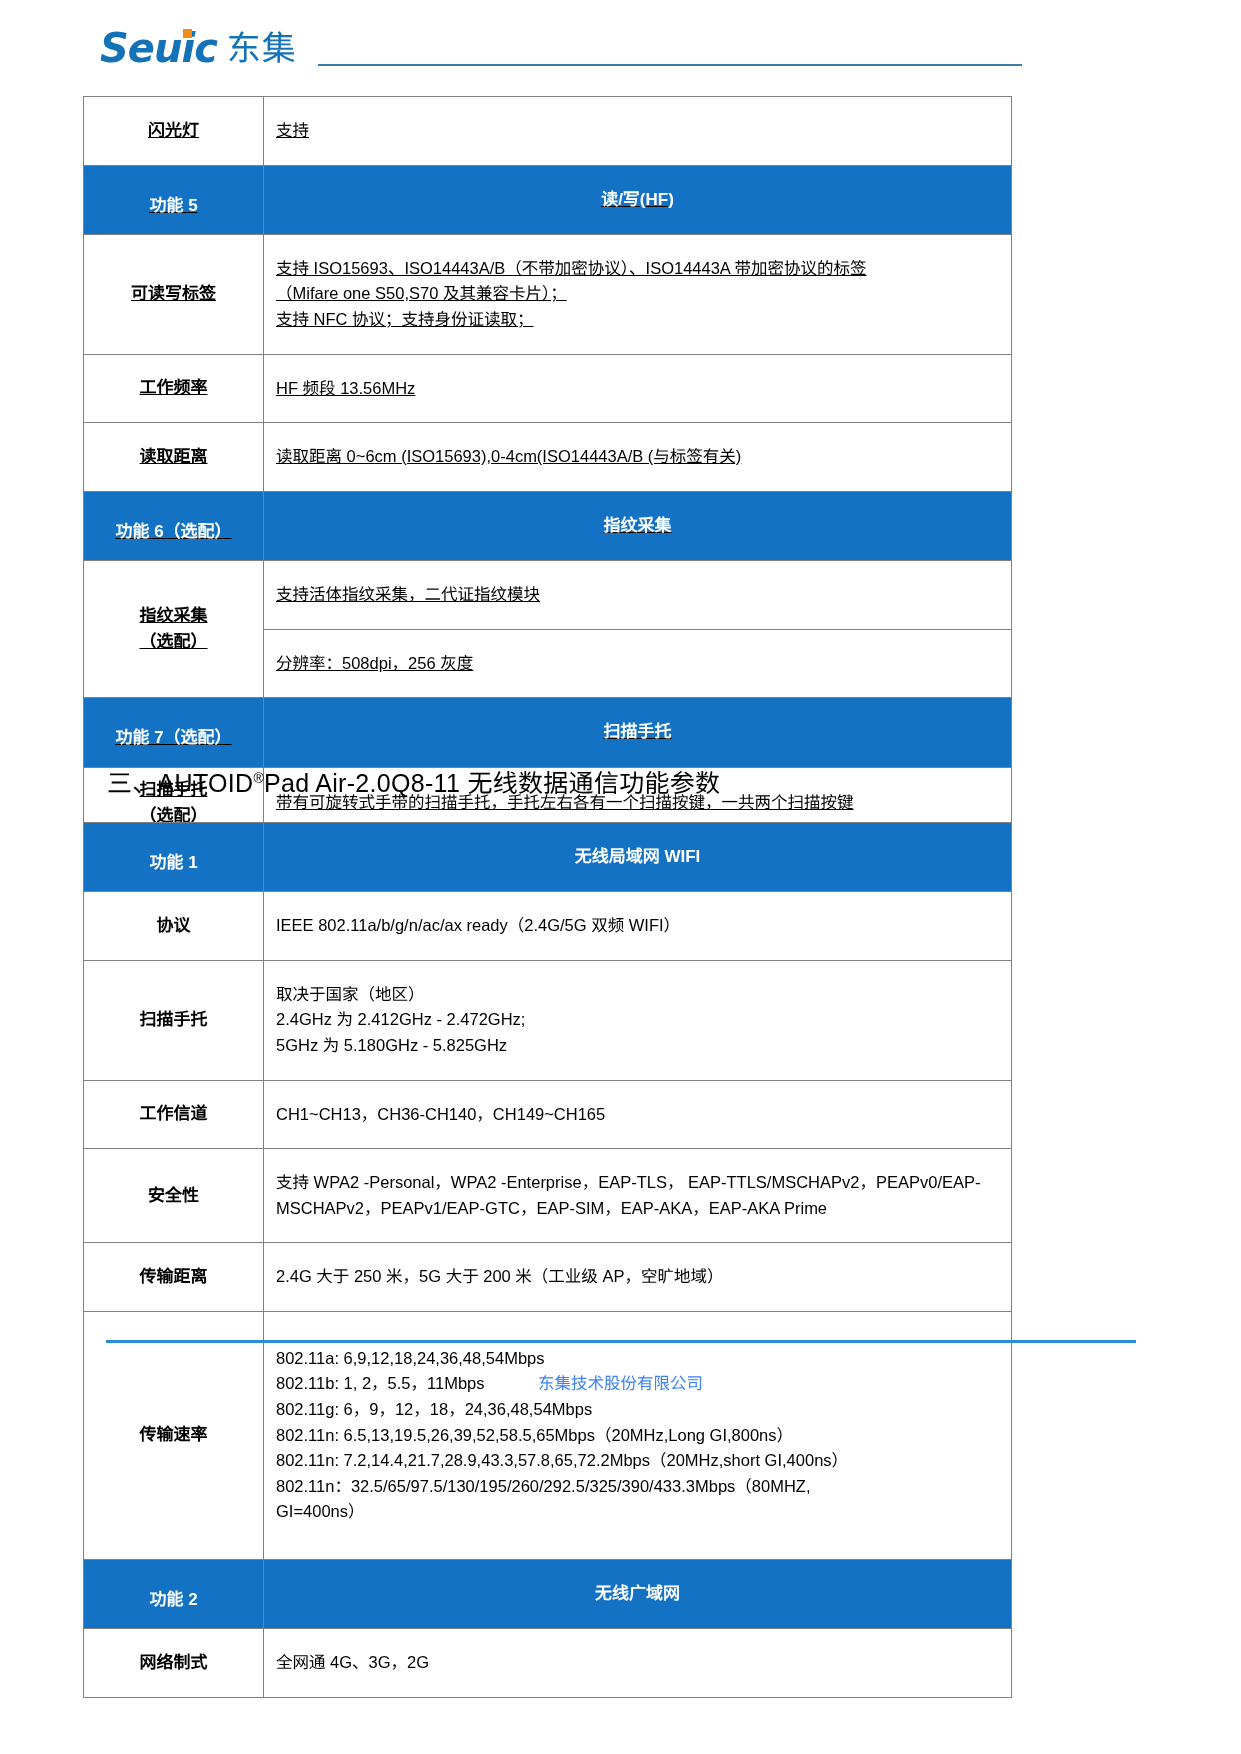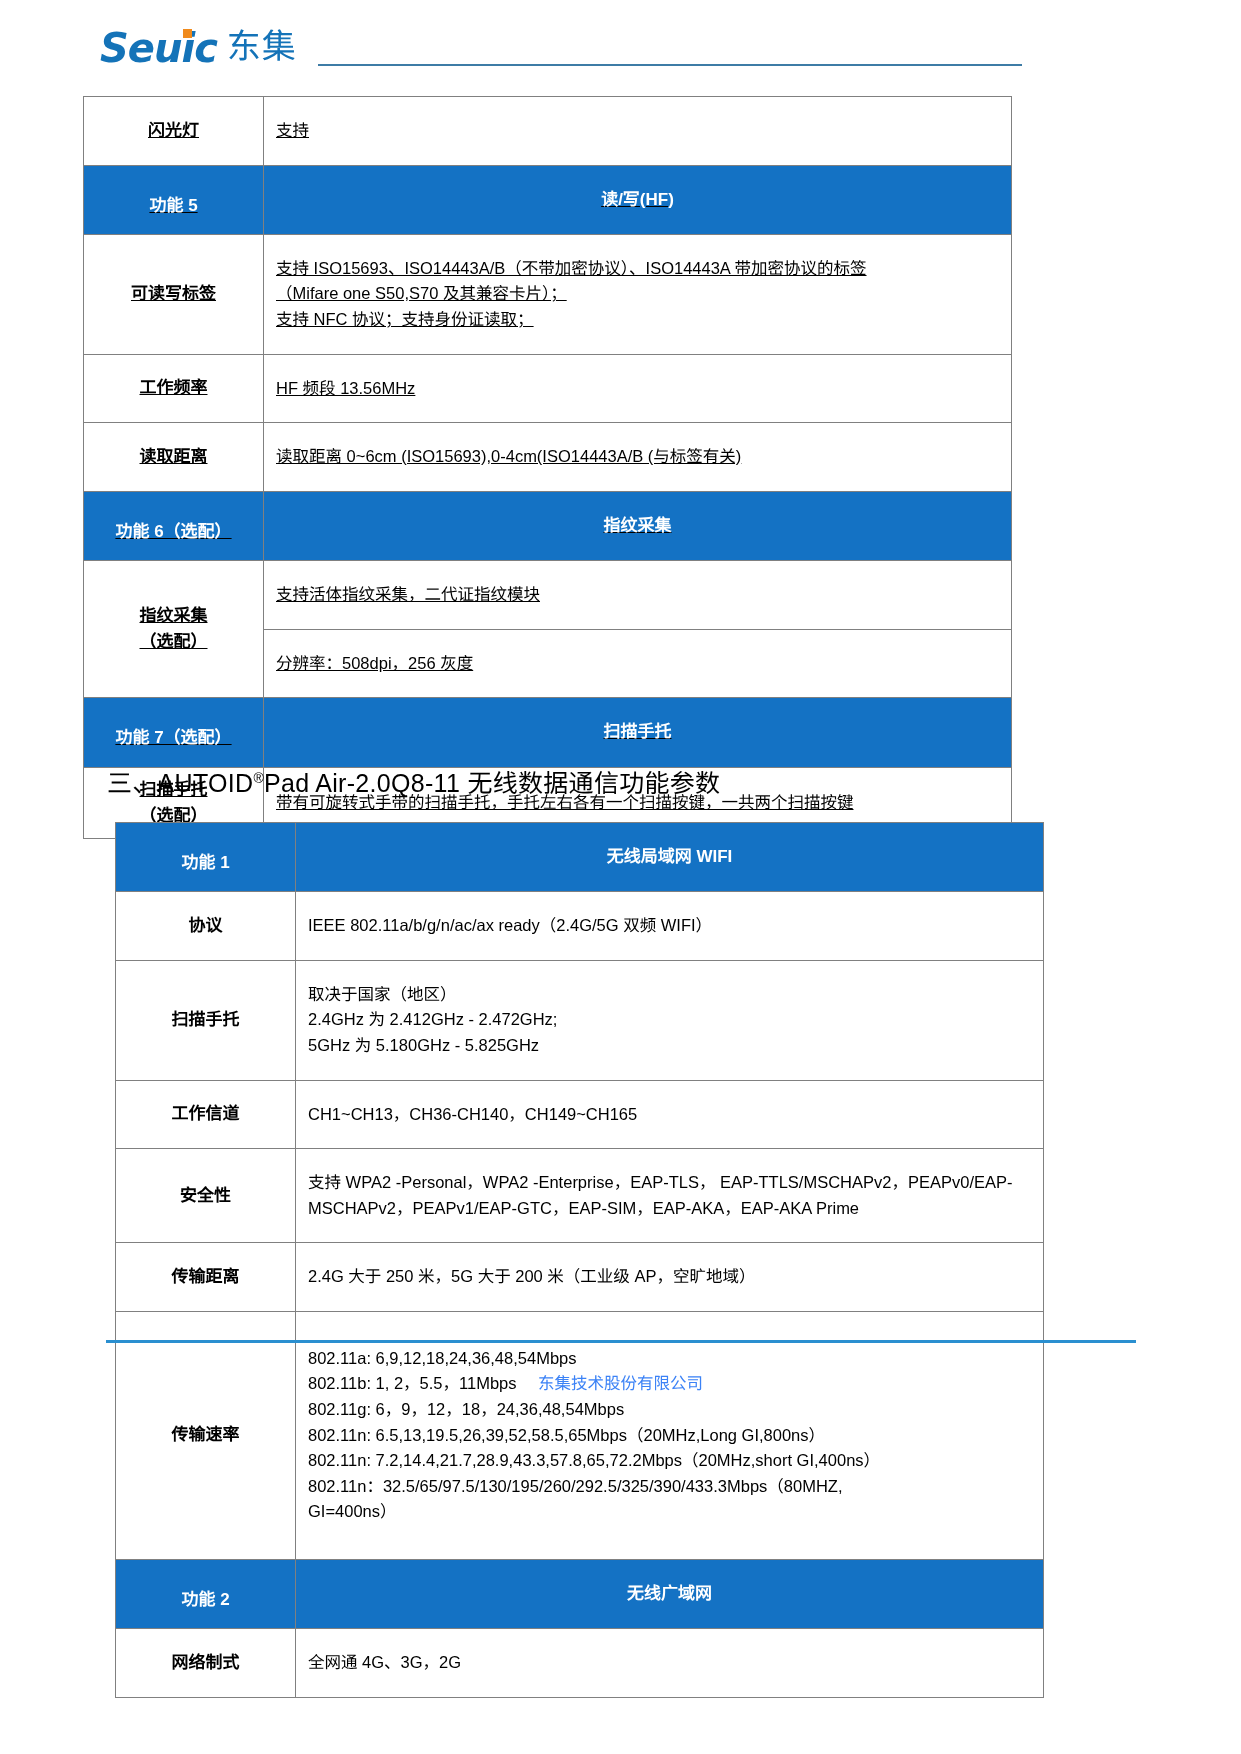--- a/index.html
+++ b/index.html
@@ -52,21 +52,21 @@
   }
   .brand-dot {
     position: absolute;
     width: 9px;
     height: 9px;
     background: #f08a1c;
     left: 83px;
     top: 1px;
   }
   .brand-cn {
-    font-family: Liberation Mono, monospace;
+    font-family: Liberation Serif, serif;
     font-size: 34px;
     color: #1473b8;
     line-height: 1;
     letter-spacing: 1px;
     padding-bottom: 2px;
   }
   .header-rule {
     position: absolute;
     left: 318px;
     top: 64px;
@@ -132,21 +132,21 @@
     font-weight: normal;
     letter-spacing: 0.3px;
     white-space: nowrap;
   }
   .section-heading sup {
     font-size: 14px;
     vertical-align: super;
   }
 
   
-  #table-wireless { top: 822px; margin-left: 32px; }
+  #table-wireless { top: 822px; }
 
   
   .page-footer {
     position: absolute;
     left: 0;
     bottom: 0;
     width: 1241px;
     height: 140px;
   }
   .footer-rule {

